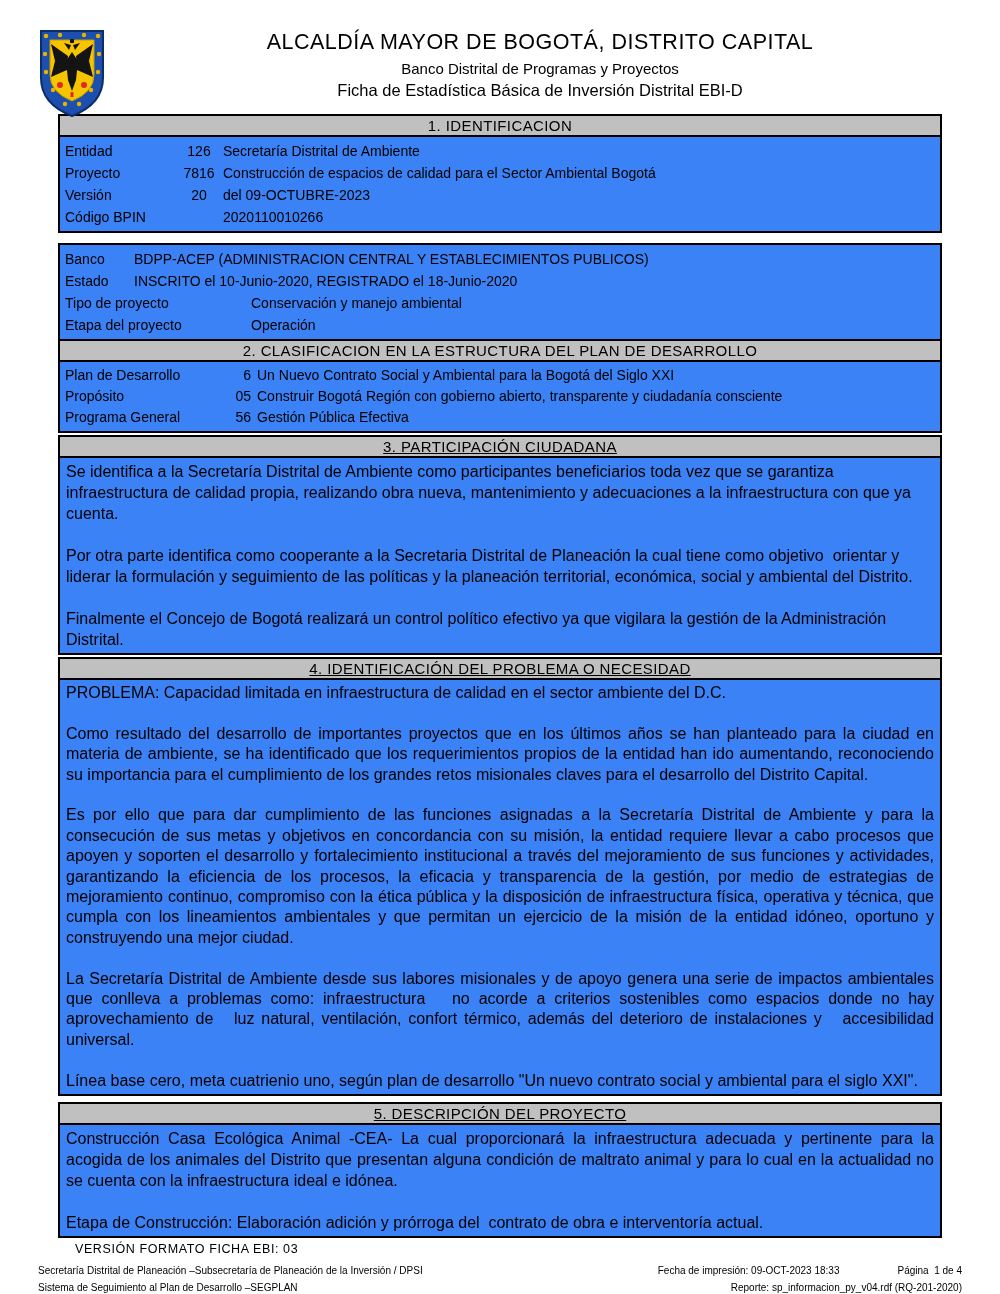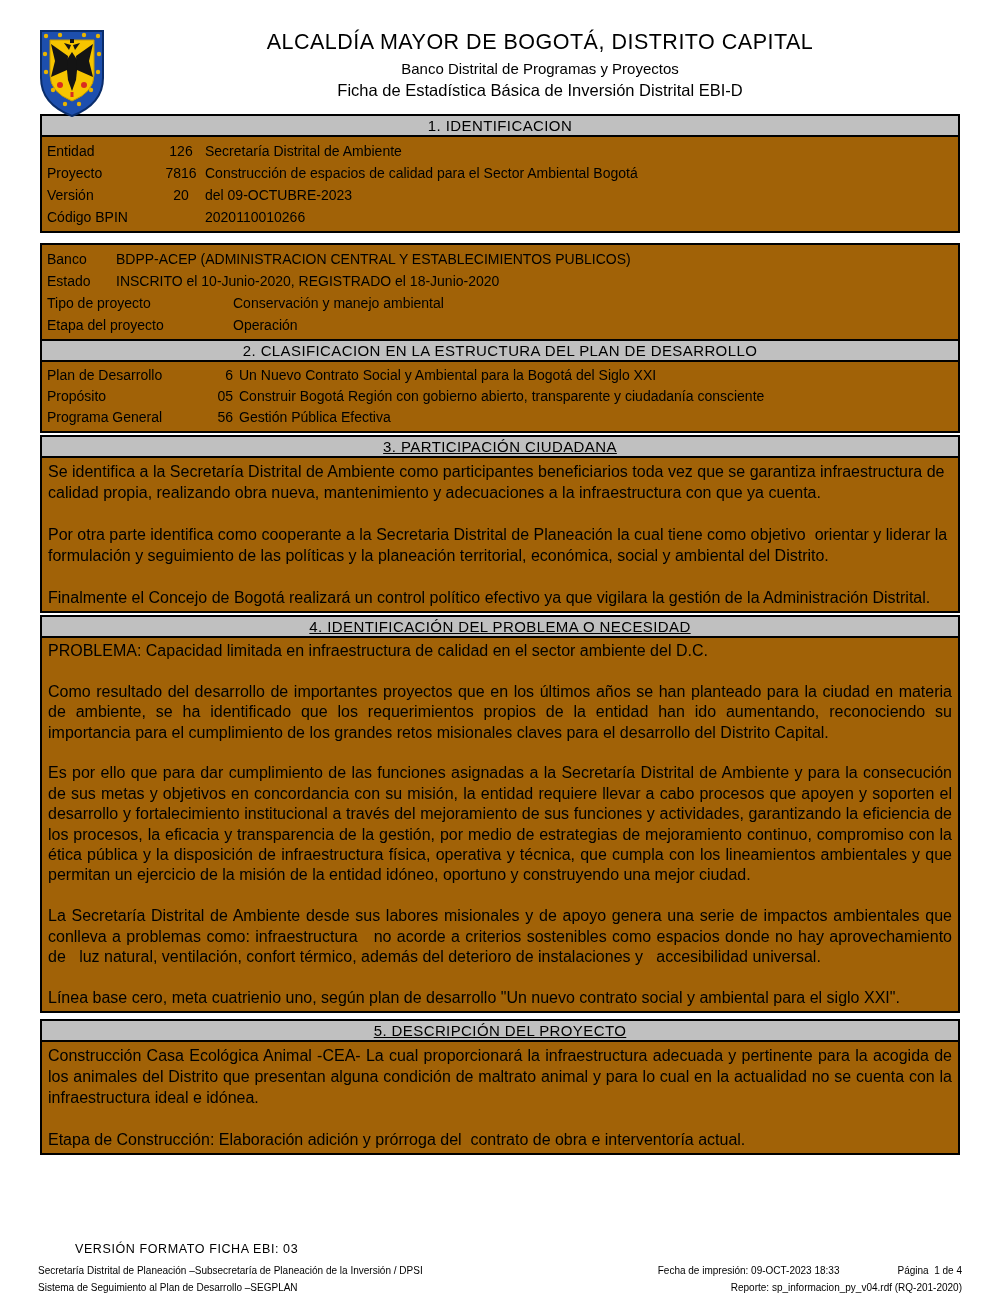--- a/index.html
+++ b/index.html
@@ -7,25 +7,25 @@
   .page{position:relative;width:1000px;height:1294px;background:#fff;overflow:hidden;}
 
   
   .hdr{position:relative;height:114px;border-radius:6px;}
   .logo{position:absolute;left:38px;top:28px;width:68px;height:90px;}
   .titles{padding-top:30px;padding-left:80px;text-align:center;}
   .t1{font-size:21.5px;letter-spacing:.5px;}
   .t2{font-size:15px;margin-top:5px;}
   .t3{font-size:16.5px;margin-top:4px;}
 
-  .content{margin:0 40px;}
+  .content{margin:0 58px;}
   .bar{background:#c0c0c0;border:2px solid #000;text-align:center;font-size:15px;line-height:17px;padding:1px 0;letter-spacing:.4px;}
   .bar.merge{margin-top:-2px;}
   .bar.u span{text-decoration:underline;}
-  .box{border:2px solid #000;margin-top:-2px;background:#a16207;padding:3px 5px;}
+  .box{border:2px solid #000;margin-top:-2px;background:#3b82f6;padding:3px 5px;}
   .box.sep{margin-top:10px;}
 
   .row{display:flex;font-size:14px;line-height:22px;white-space:pre;}
   .row2{display:flex;font-size:14px;line-height:21px;white-space:pre;align-items:flex-end;}
   .lab1{width:118px;flex:none;}
   .code1{width:32px;flex:none;text-align:center;margin-right:8px;}
   .labA{width:69px;flex:none;}
   .labB{width:186px;flex:none;}
   .lab2{width:150px;flex:none;}
   .code2{width:36px;flex:none;text-align:right;margin-right:6px;}

